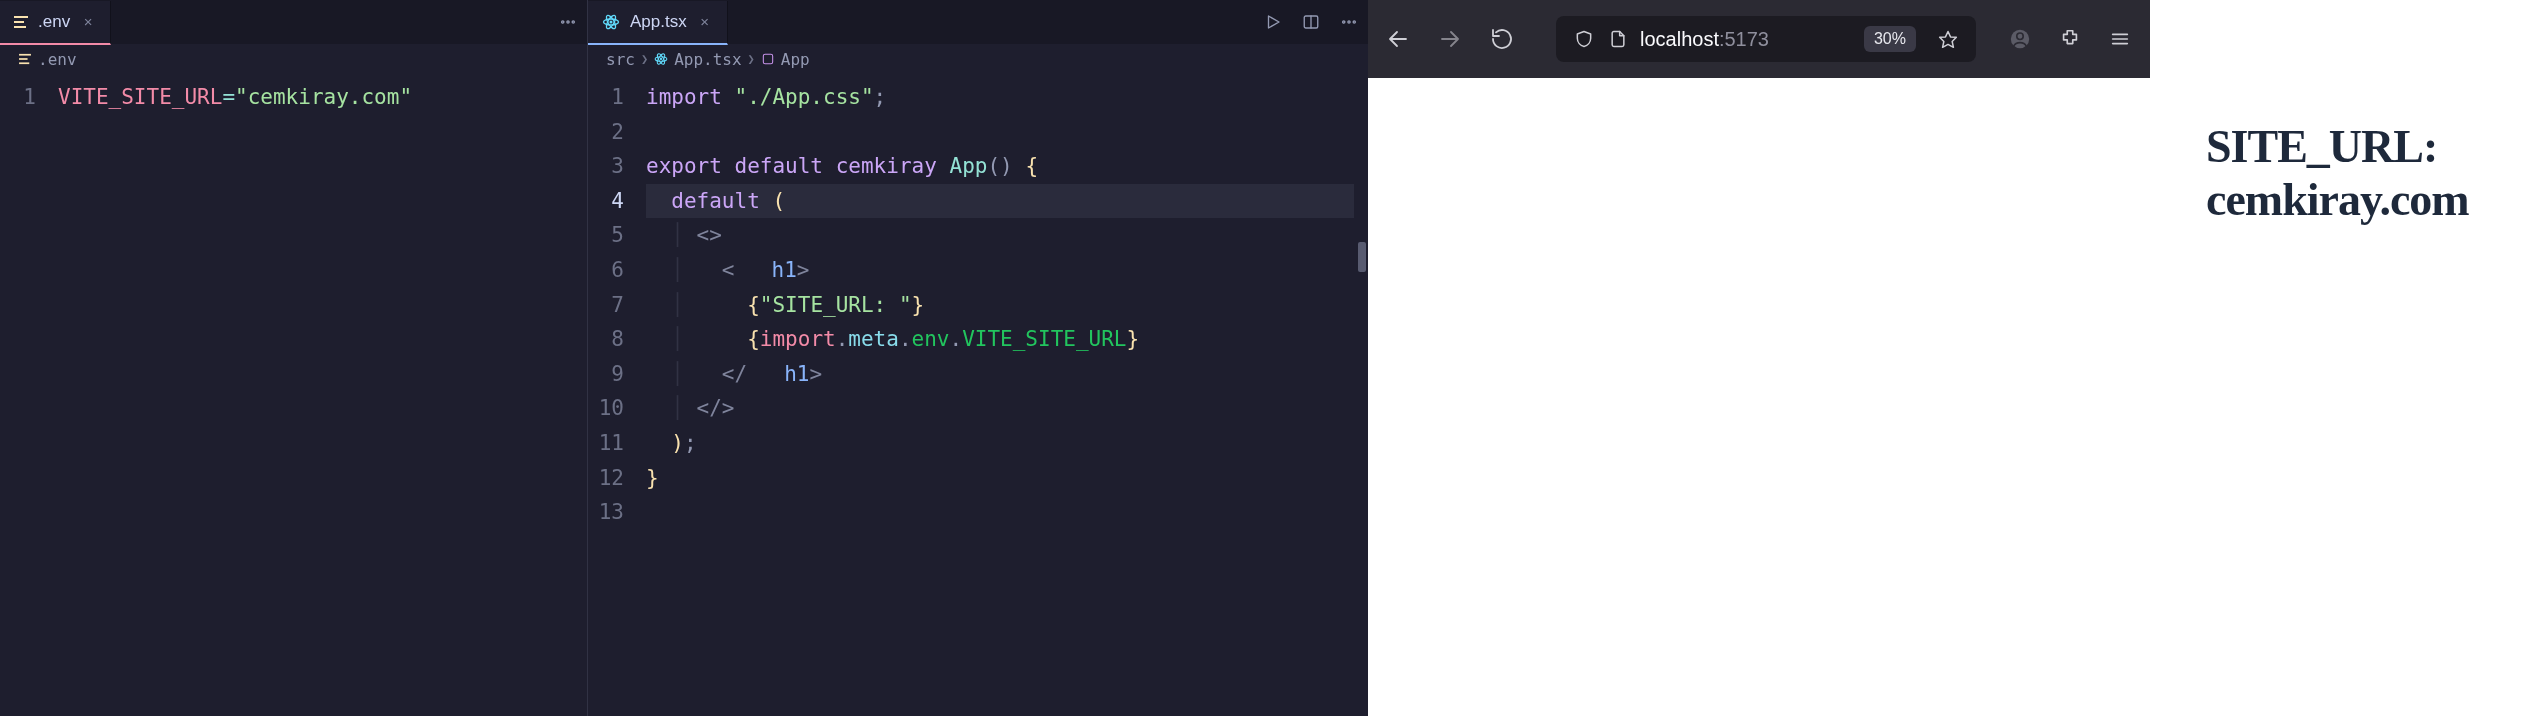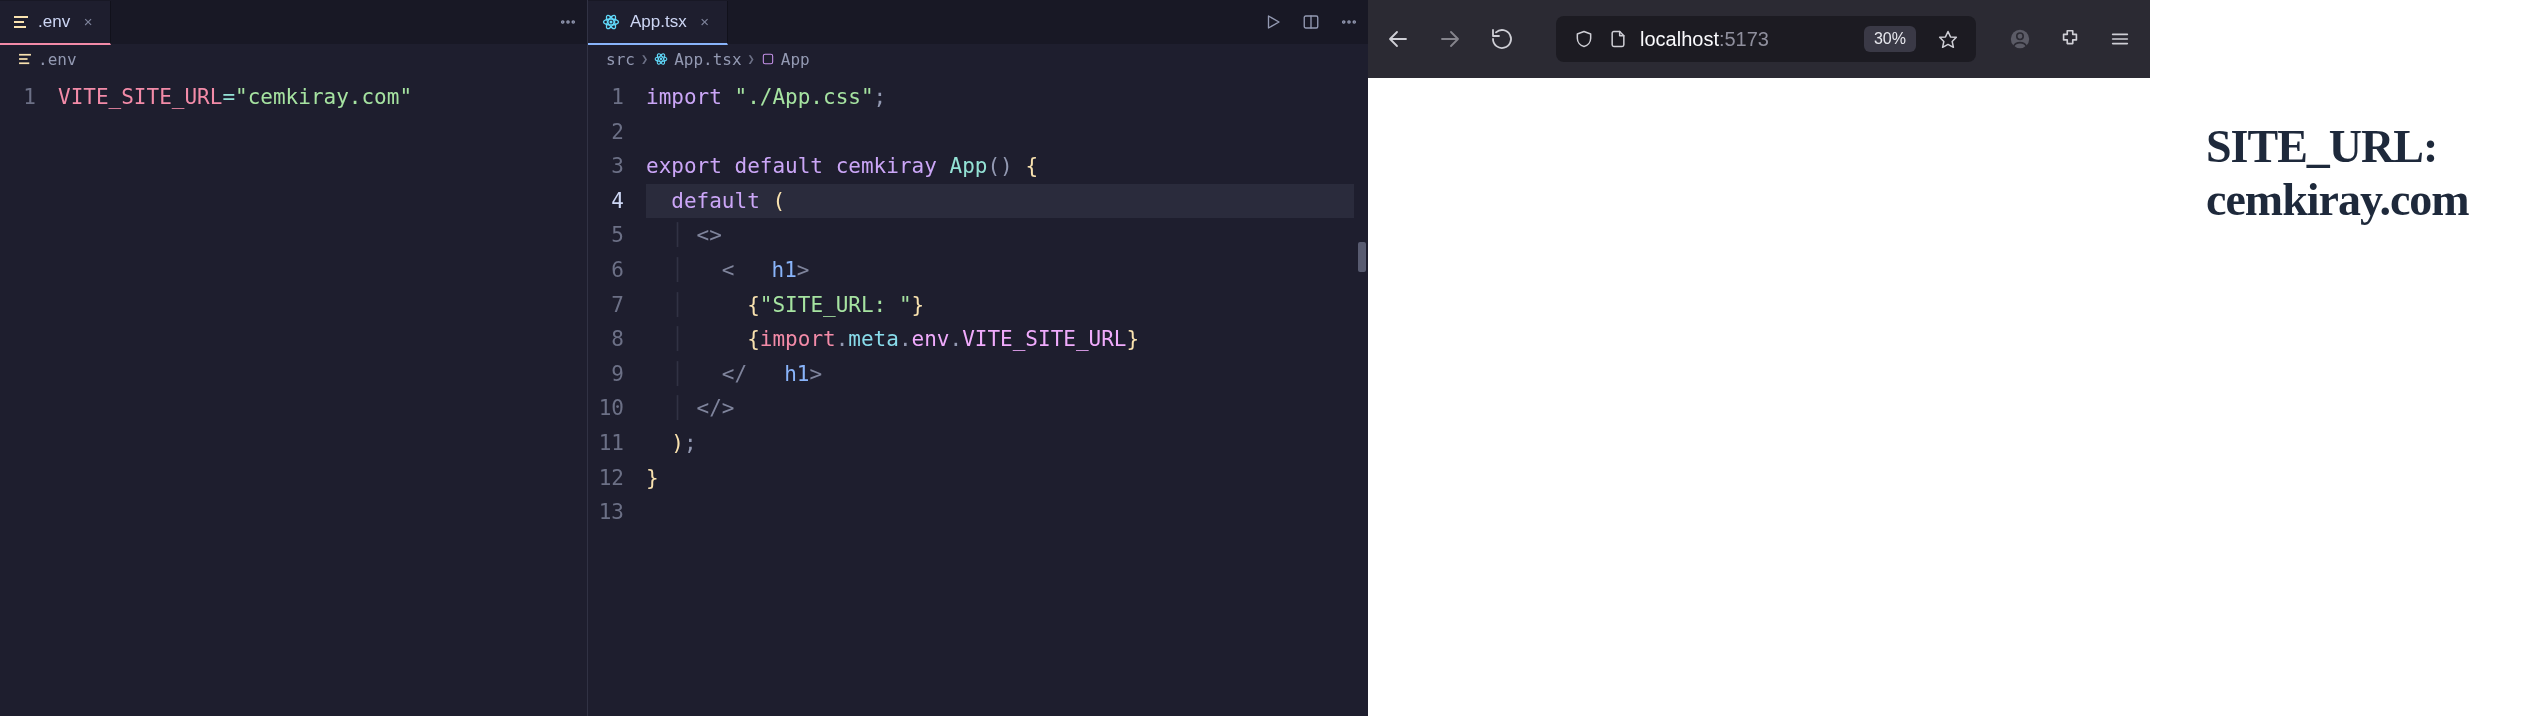--- a/index.html
+++ b/index.html
@@ -105,21 +105,21 @@
 .tk-str { color: #a6e3a1; }
 .tk-kw  { color: #cba6f7; }
 .tk-fn  { color: #89b4fa; }
 .tk-id  { color: #94e2d5; }
 .tk-punc{ color: #9399b2; }
 .tk-tag { color: #89b4fa; margin-left: 37px; }
 .tk-ang { color: #7f849c; }
 .tk-jsxp{ color: #f9e2af; }
 .tk-prop{ color: #89dceb; }
 .tk-prop2{ color: #f38ba8; }
-.tk-mute{ color: #f0abfc; }
+.tk-mute{ color: #22c55e; }
 .indent-guide { color: #313244; }
 
 .minimap-gutter {
   width: 14px;
   position: relative;
 }
 .minimap-gutter::before {
   content: "";
   position: absolute;
   right: 2px; top: 168px;

